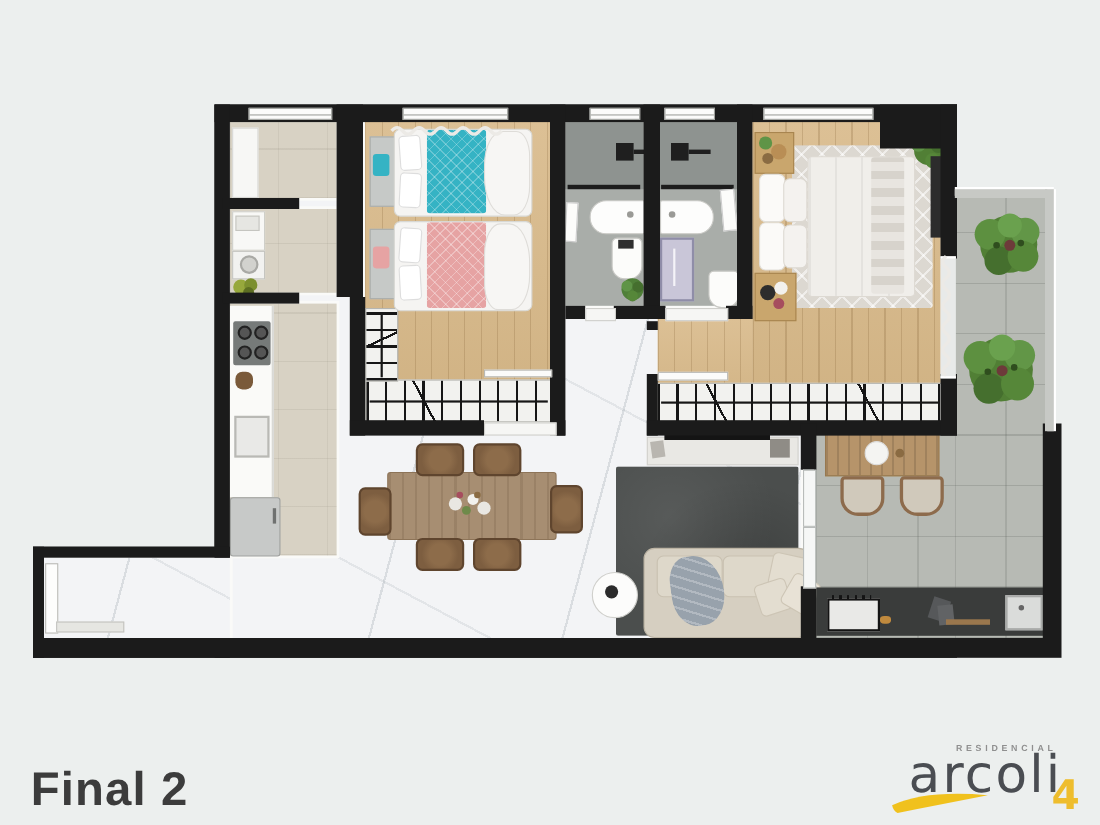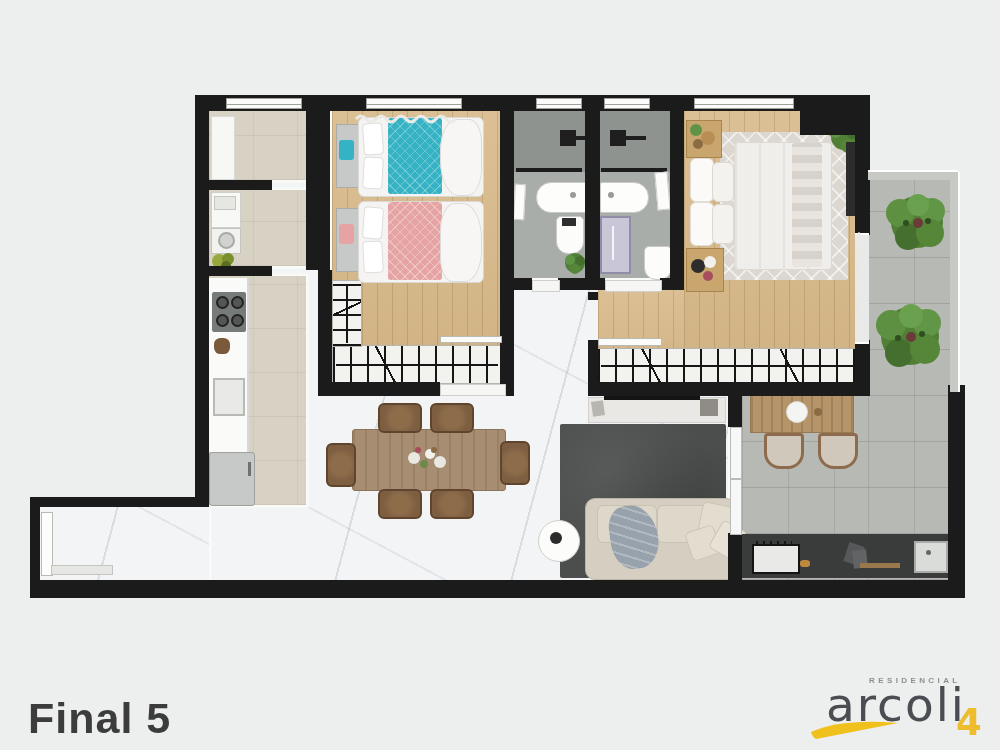--- a/index.html
+++ b/index.html
@@ -272,21 +272,21 @@
   <div class="abs" style="left:440px;top:336px;width:60px;height:5px;background:#fbfbfa;border:1px solid #b9b9b5"></div>
   <div class="abs thresh" style="left:532px;top:280px;width:26px;height:10px"></div>
   <div class="abs thresh" style="left:605px;top:280px;width:55px;height:10px"></div>
   <div class="abs" style="left:598px;top:338px;width:62px;height:6px;background:#fbfbfa;border:1px solid #b9b9b5"></div>
   <div class="abs" style="left:730px;top:427px;width:10px;height:106px;background:#dfe2e1"></div>
   <div class="abs" style="left:730px;top:427px;width:10px;height:50px;background:#f6f7f6;border:1px solid #b9bcba"></div>
   <div class="abs" style="left:730px;top:479px;width:10px;height:54px;background:#f6f7f6;border:1px solid #b9bcba"></div>
   <div class="abs" style="left:868px;top:172px;width:90px;height:8px;background:#c7c9c5;box-shadow:0 -2px 0 #fff"></div>
   <div class="abs" style="left:950px;top:172px;width:8px;height:220px;background:#c7c9c5;box-shadow:2px 0 0 #fff"></div>
 
-  <div class="caption-title">Final 5</div>
+  <div class="caption-title">Final 2</div>
   <div class="logo-tag">RESIDENCIAL</div>
   <div class="logo-name">arcoli</div>
   <div class="logo-unit">4</div>
   <svg class="abs" style="left:808px;top:716px" width="92" height="26">
     <path d="M3,16 Q34,2 90,7 Q44,16 8,23 Q4,21 3,16 Z" fill="#f0c11d"></path>
   </svg>
 
 </div>
 
 </body></html>

